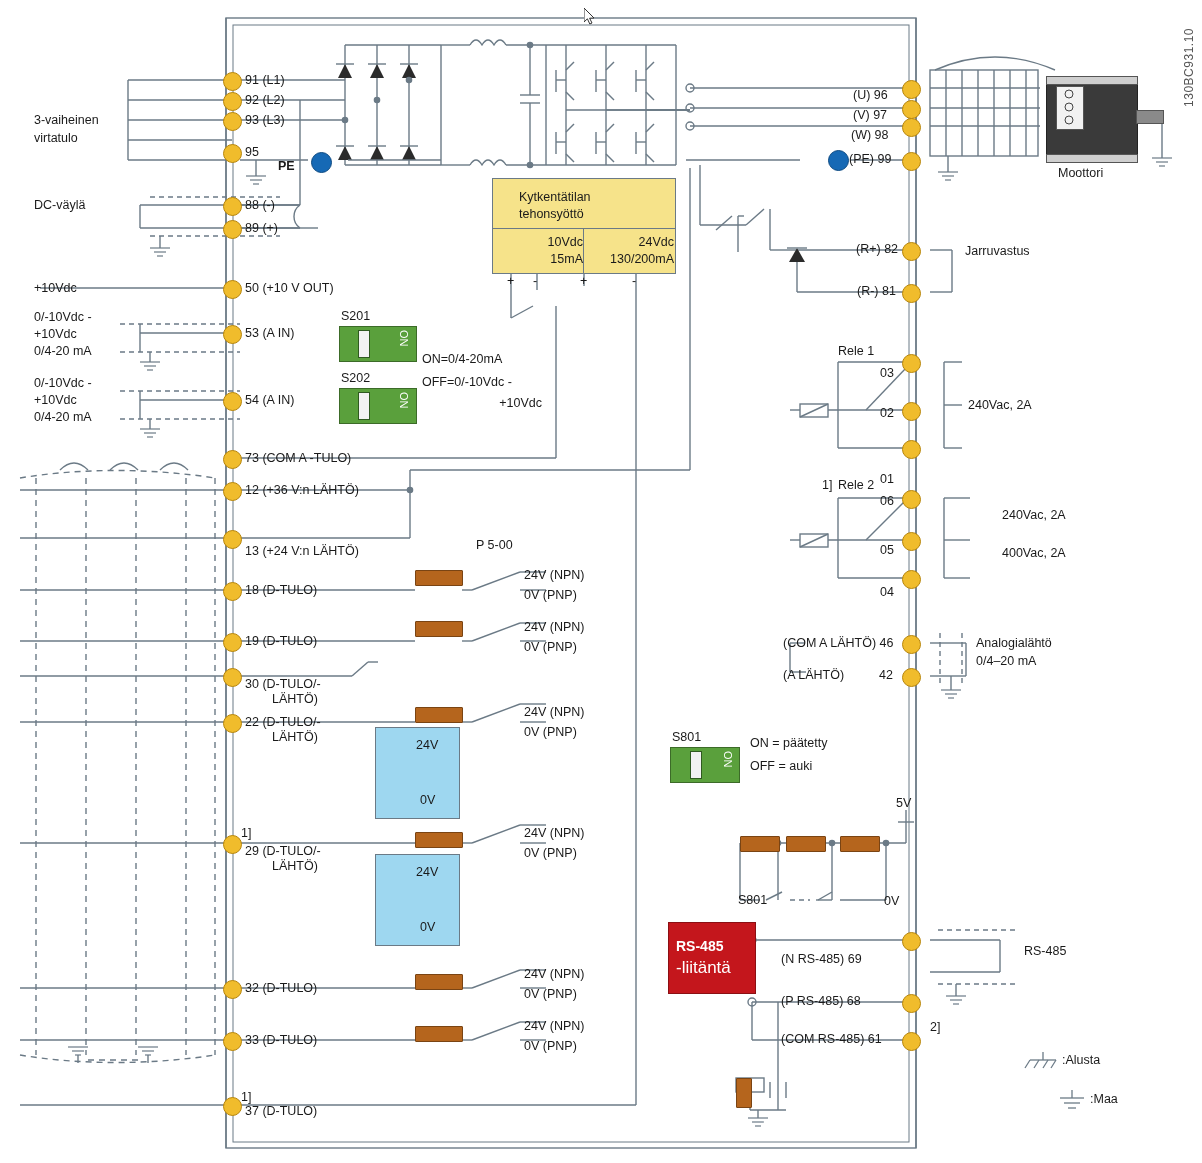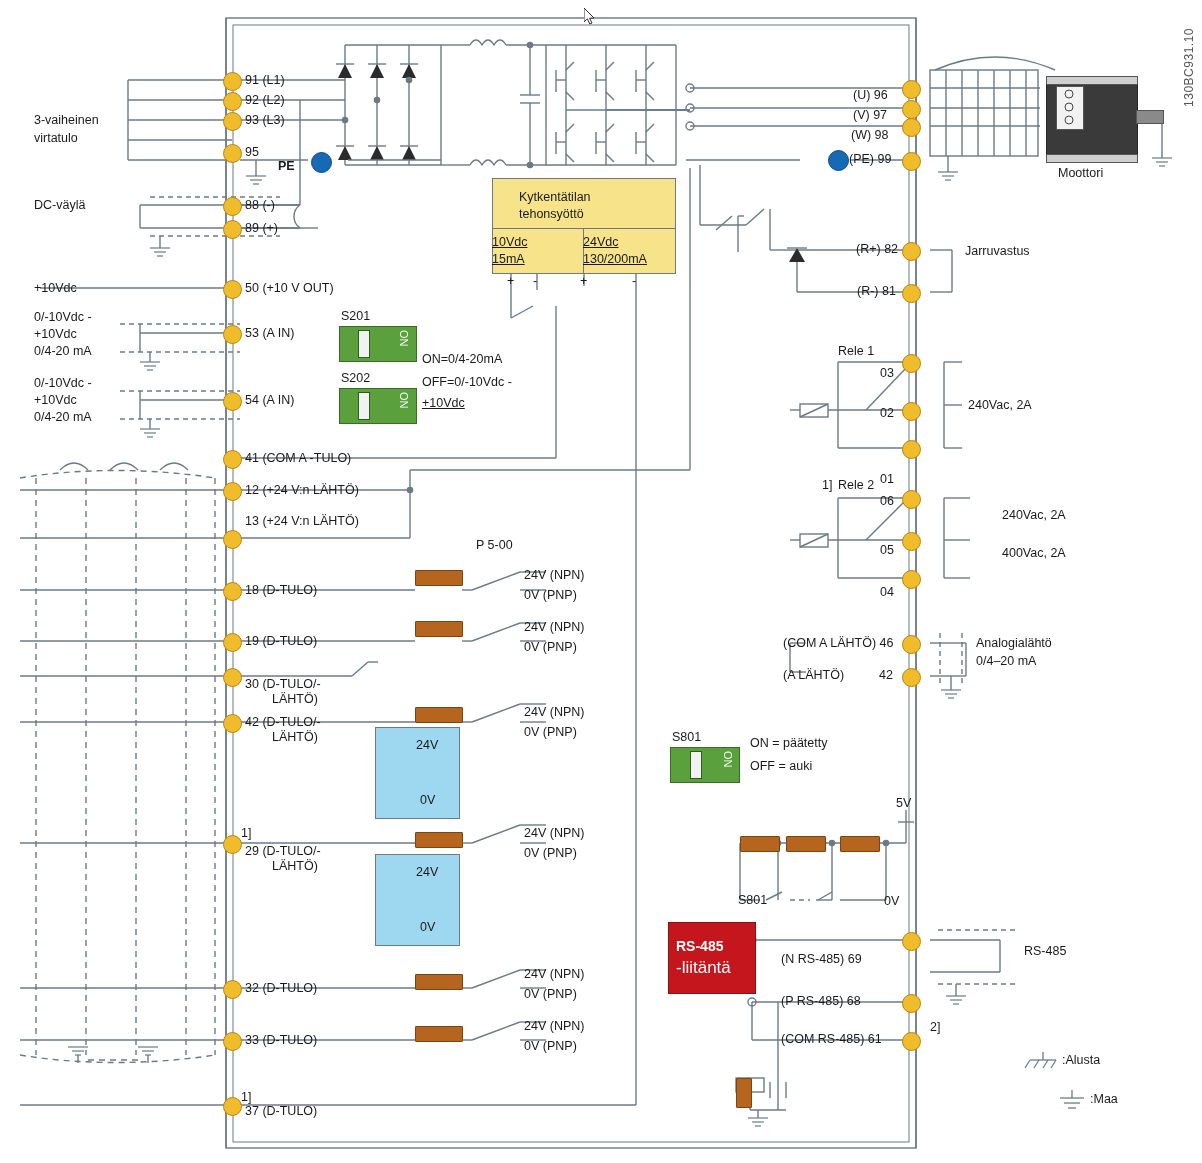--- a/index.html
+++ b/index.html
@@ -1,19 +1,19 @@
 <!DOCTYPE html>
 <html><head>
 <meta charset="utf-8">
 <style>
   html,body{margin:0;padding:0;background:#ffffff;}
   body{width:1202px;height:1163px;position:relative;font-family:"Liberation Sans",sans-serif;color:#111;}
   #canvas{position:absolute;left:0;top:0;width:1202px;height:1163px;}
   .lbl{position:absolute;font-size:12.5px;color:#1a1a1a;white-space:nowrap;line-height:1.15;}
-  .lbl.c{text-align:left;text-decoration:underline;}
+  .lbl.c{text-align:right;}
   .term{position:absolute;width:17px;height:17px;border-radius:50%;background:#f0bc2c;border:1.6px solid #b8860b;}
   .box-yellow{position:absolute;background:#f6e38a;border:1.4px solid #6b7a86;}
   .box-green{position:absolute;background:#5aa03c;border:1.4px solid #3c6b28;}
   .box-blue{position:absolute;background:#9ed7f0;border:1.4px solid #6b7a86;}
   .box-red{position:absolute;background:#c4161c;border:1.4px solid #8b0f13;color:#fff;}
   .res{position:absolute;background:#b5651d;border:1px solid #7a4413;border-radius:1px;}
   .bluedot{position:absolute;width:19px;height:19px;border-radius:50%;background:#1669b5;border:1.5px solid #0d4a82;}
   .sideid{position:absolute;right:6px;top:28px;font-size:12px;color:#555;writing-mode:vertical-rl;transform:rotate(180deg);letter-spacing:.5px;}
   .cursor{position:absolute;width:12px;height:18px;}
   .motorbody{position:absolute;background:#3a3a3a;border:1px solid #222;}
@@ -491,28 +491,28 @@
 
   <div class="lbl" style="left:245px;top:73px">91 (L1)</div>
   <div class="lbl" style="left:245px;top:93px">92 (L2)</div>
   <div class="lbl" style="left:245px;top:113px">93 (L3)</div>
   <div class="lbl" style="left:245px;top:145px">95</div>
   <div class="lbl" style="left:245px;top:198px">88 (-)</div>
   <div class="lbl" style="left:245px;top:221px">89 (+)</div>
   <div class="lbl" style="left:245px;top:281px">50 (+10 V OUT)</div>
   <div class="lbl" style="left:245px;top:326px">53 (A IN)</div>
   <div class="lbl" style="left:245px;top:393px">54 (A IN)</div>
-  <div class="lbl" style="left:245px;top:451px">41 (COM A -TULO)</div>
-  <div class="lbl" style="left:245px;top:483px">12 (+24 V:n LÄHTÖ)</div>
-  <div class="lbl" style="left:245px;top:514px">13 (+24 V:n LÄHTÖ)</div>
+  <div class="lbl" style="left:245px;top:451px">73 (COM A -TULO)</div>
+  <div class="lbl" style="left:245px;top:483px">12 (+36 V:n LÄHTÖ)</div>
+  <div class="lbl" style="left:245px;top:544px">13 (+24 V:n LÄHTÖ)</div>
   <div class="lbl" style="left:245px;top:583px">18 (D-TULO)</div>
   <div class="lbl" style="left:245px;top:634px">19 (D-TULO)</div>
   <div class="lbl" style="left:245px;top:677px">30  (D-TULO/-</div>
   <div class="lbl" style="left:272px;top:692px">LÄHTÖ)</div>
-  <div class="lbl" style="left:245px;top:715px">42  (D-TULO/-</div>
+  <div class="lbl" style="left:245px;top:715px">22  (D-TULO/-</div>
   <div class="lbl" style="left:272px;top:730px">LÄHTÖ)</div>
   <div class="lbl" style="left:245px;top:844px">29  (D-TULO/-</div>
   <div class="lbl" style="left:272px;top:859px">LÄHTÖ)</div>
   <div class="lbl" style="left:245px;top:981px">32 (D-TULO)</div>
   <div class="lbl" style="left:245px;top:1033px">33 (D-TULO)</div>
   <div class="lbl" style="left:245px;top:1104px">37 (D-TULO)</div>
   <div class="lbl" style="left:241px;top:826px">1]</div>
   <div class="lbl" style="left:241px;top:1090px">1]</div>
 
   <div class="lbl" style="left:34px;top:113px">3-vaiheinen</div>

